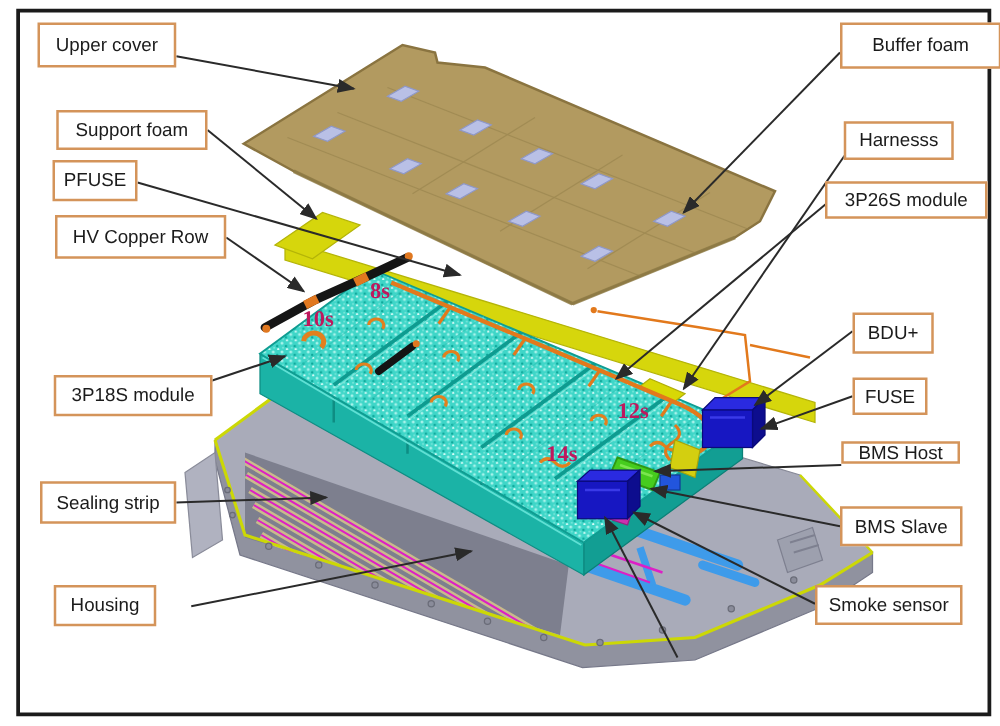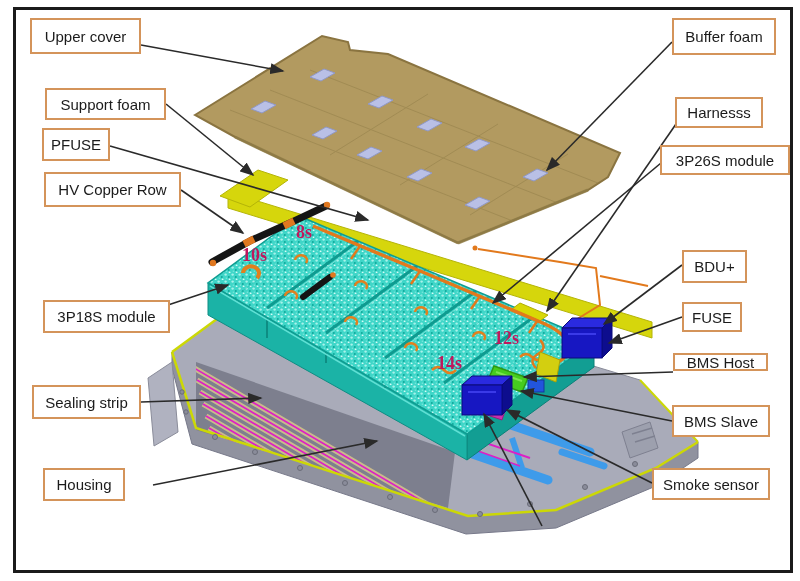--- a/index.html
+++ b/index.html
@@ -8,38 +8,38 @@
   #frame{position:absolute;left:13px;top:7px;width:780px;height:566px;
          border:3px solid #1b1b1b;box-sizing:border-box;background:transparent;}
   #art{position:absolute;left:0;top:0;width:800px;height:581px;}
   .callout{position:absolute;box-sizing:border-box;background:#ffffff;border:2px solid #d4945a;
            display:flex;align-items:center;justify-content:center;
            font-size:15px;color:#1b1b1b;white-space:nowrap;z-index:5;}
   .sl{position:absolute;font-family:"Liberation Serif",serif;font-weight:bold;
       font-size:18px;color:#be185d;z-index:4;}
   
   .co-upper-cover {left:30px;  top:18px;  width:111px; height:36px;}
-  .co-buffer-foam {left:672px; top:18px;  width:104px; height:37px;}
+  .co-buffer-foam {left:672px; top:18px;  width:129px; height:37px;}
   .co-support-foam{left:45px;  top:88px;  width:121px; height:32px;}
   .co-pfuse       {left:42px;  top:128px; width:68px;  height:33px;}
   .co-hv-copper   {left:44px;  top:172px; width:137px; height:35px;}
   .co-harnesss    {left:675px; top:97px;  width:88px;  height:31px;}
   .co-3p26s       {left:660px; top:145px; width:130px; height:30px;}
   .co-3p18s       {left:43px;  top:300px; width:127px; height:33px;}
   .co-bdu-plus    {left:682px; top:250px; width:65px;  height:33px;}
   .co-fuse        {left:682px; top:302px; width:60px;  height:30px;}
   .co-bms-host    {left:673px; top:353px; width:95px;  height:18px;}
   .co-bms-slave   {left:672px; top:405px; width:98px;  height:32px;}
   .co-sealing     {left:32px;  top:385px; width:109px; height:34px;}
   .co-smoke       {left:652px; top:468px; width:118px; height:32px;}
   .co-housing     {left:43px;  top:468px; width:82px;  height:33px;}
   .co-bdu-minus   {left:515px; top:526px; width:62px;  height:31px;}
   .sl-8s {left:296px; top:222px;}
   .sl-10s{left:242px; top:245px;}
-  .sl-12s{left:494px; top:328px;text-align:center;}
+  .sl-12s{left:494px; top:318px;text-align:center;}
   .sl-14s{left:437px; top:353px;}
 </style>
 </head>
 <body>
 
 <div id="stage">
 
   <svg id="art" viewBox="0 0 800 581">
     <defs>
       <pattern id="speckle" width="7" height="7" patternUnits="userSpaceOnUse">

